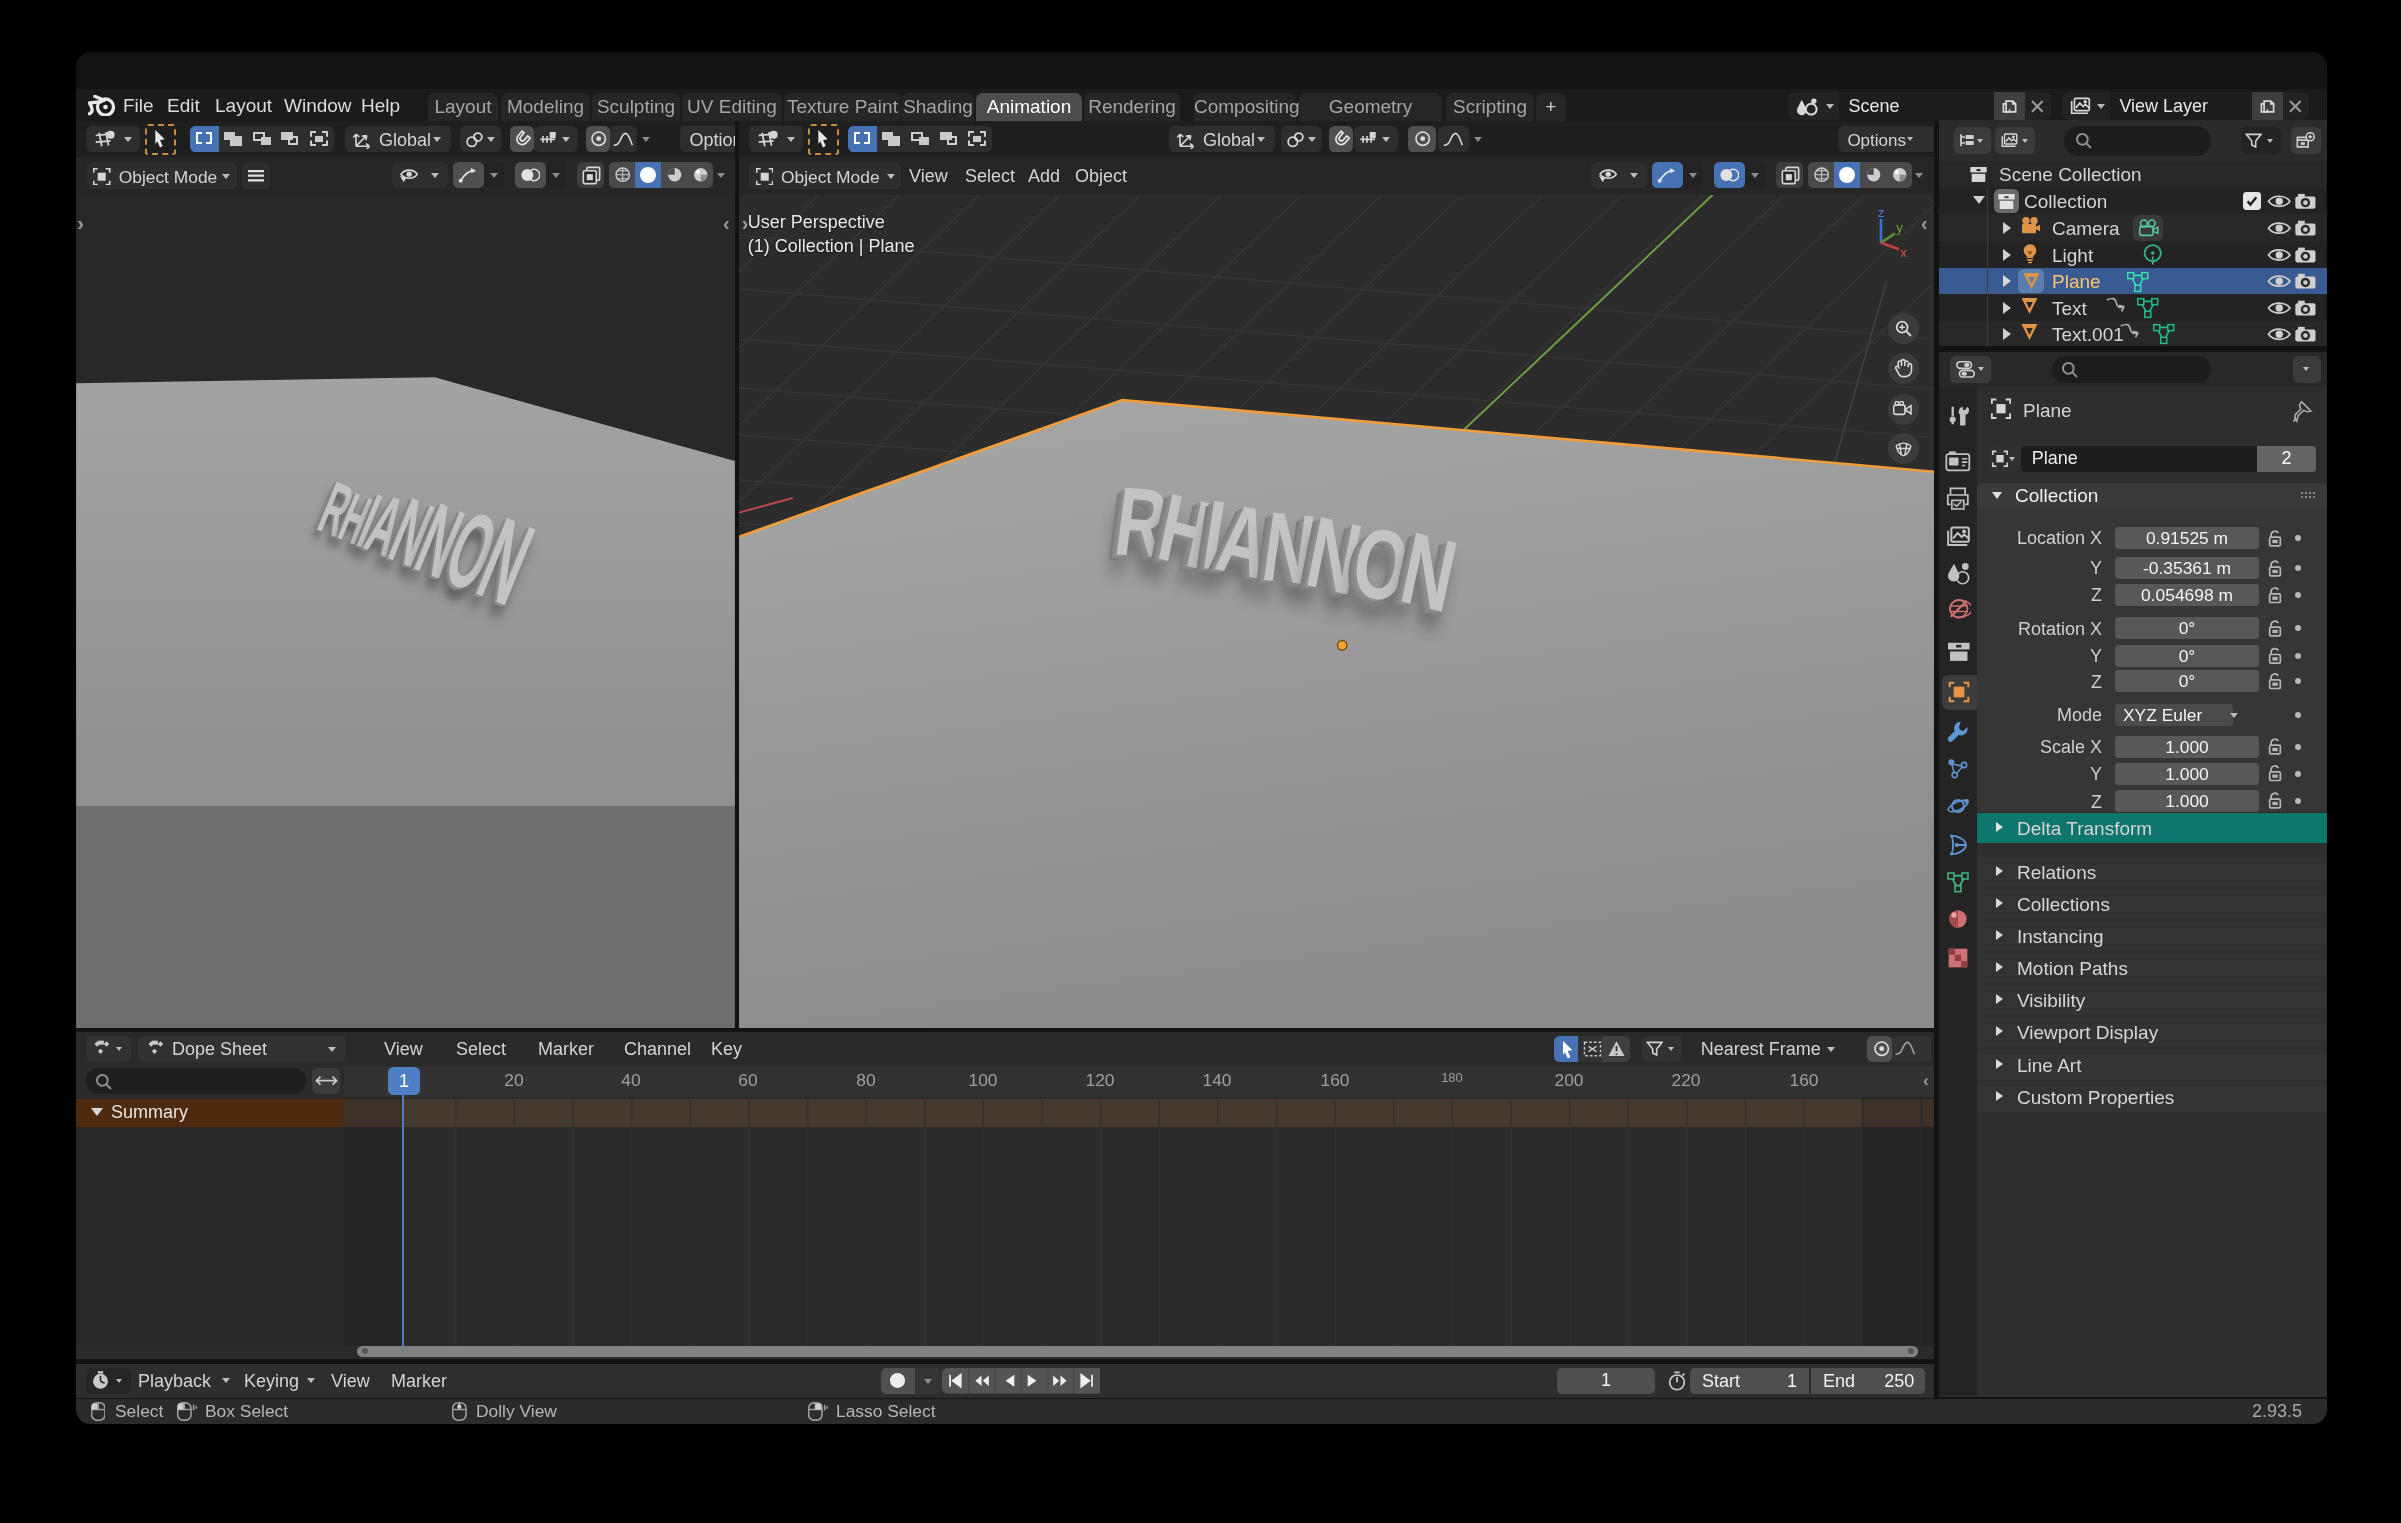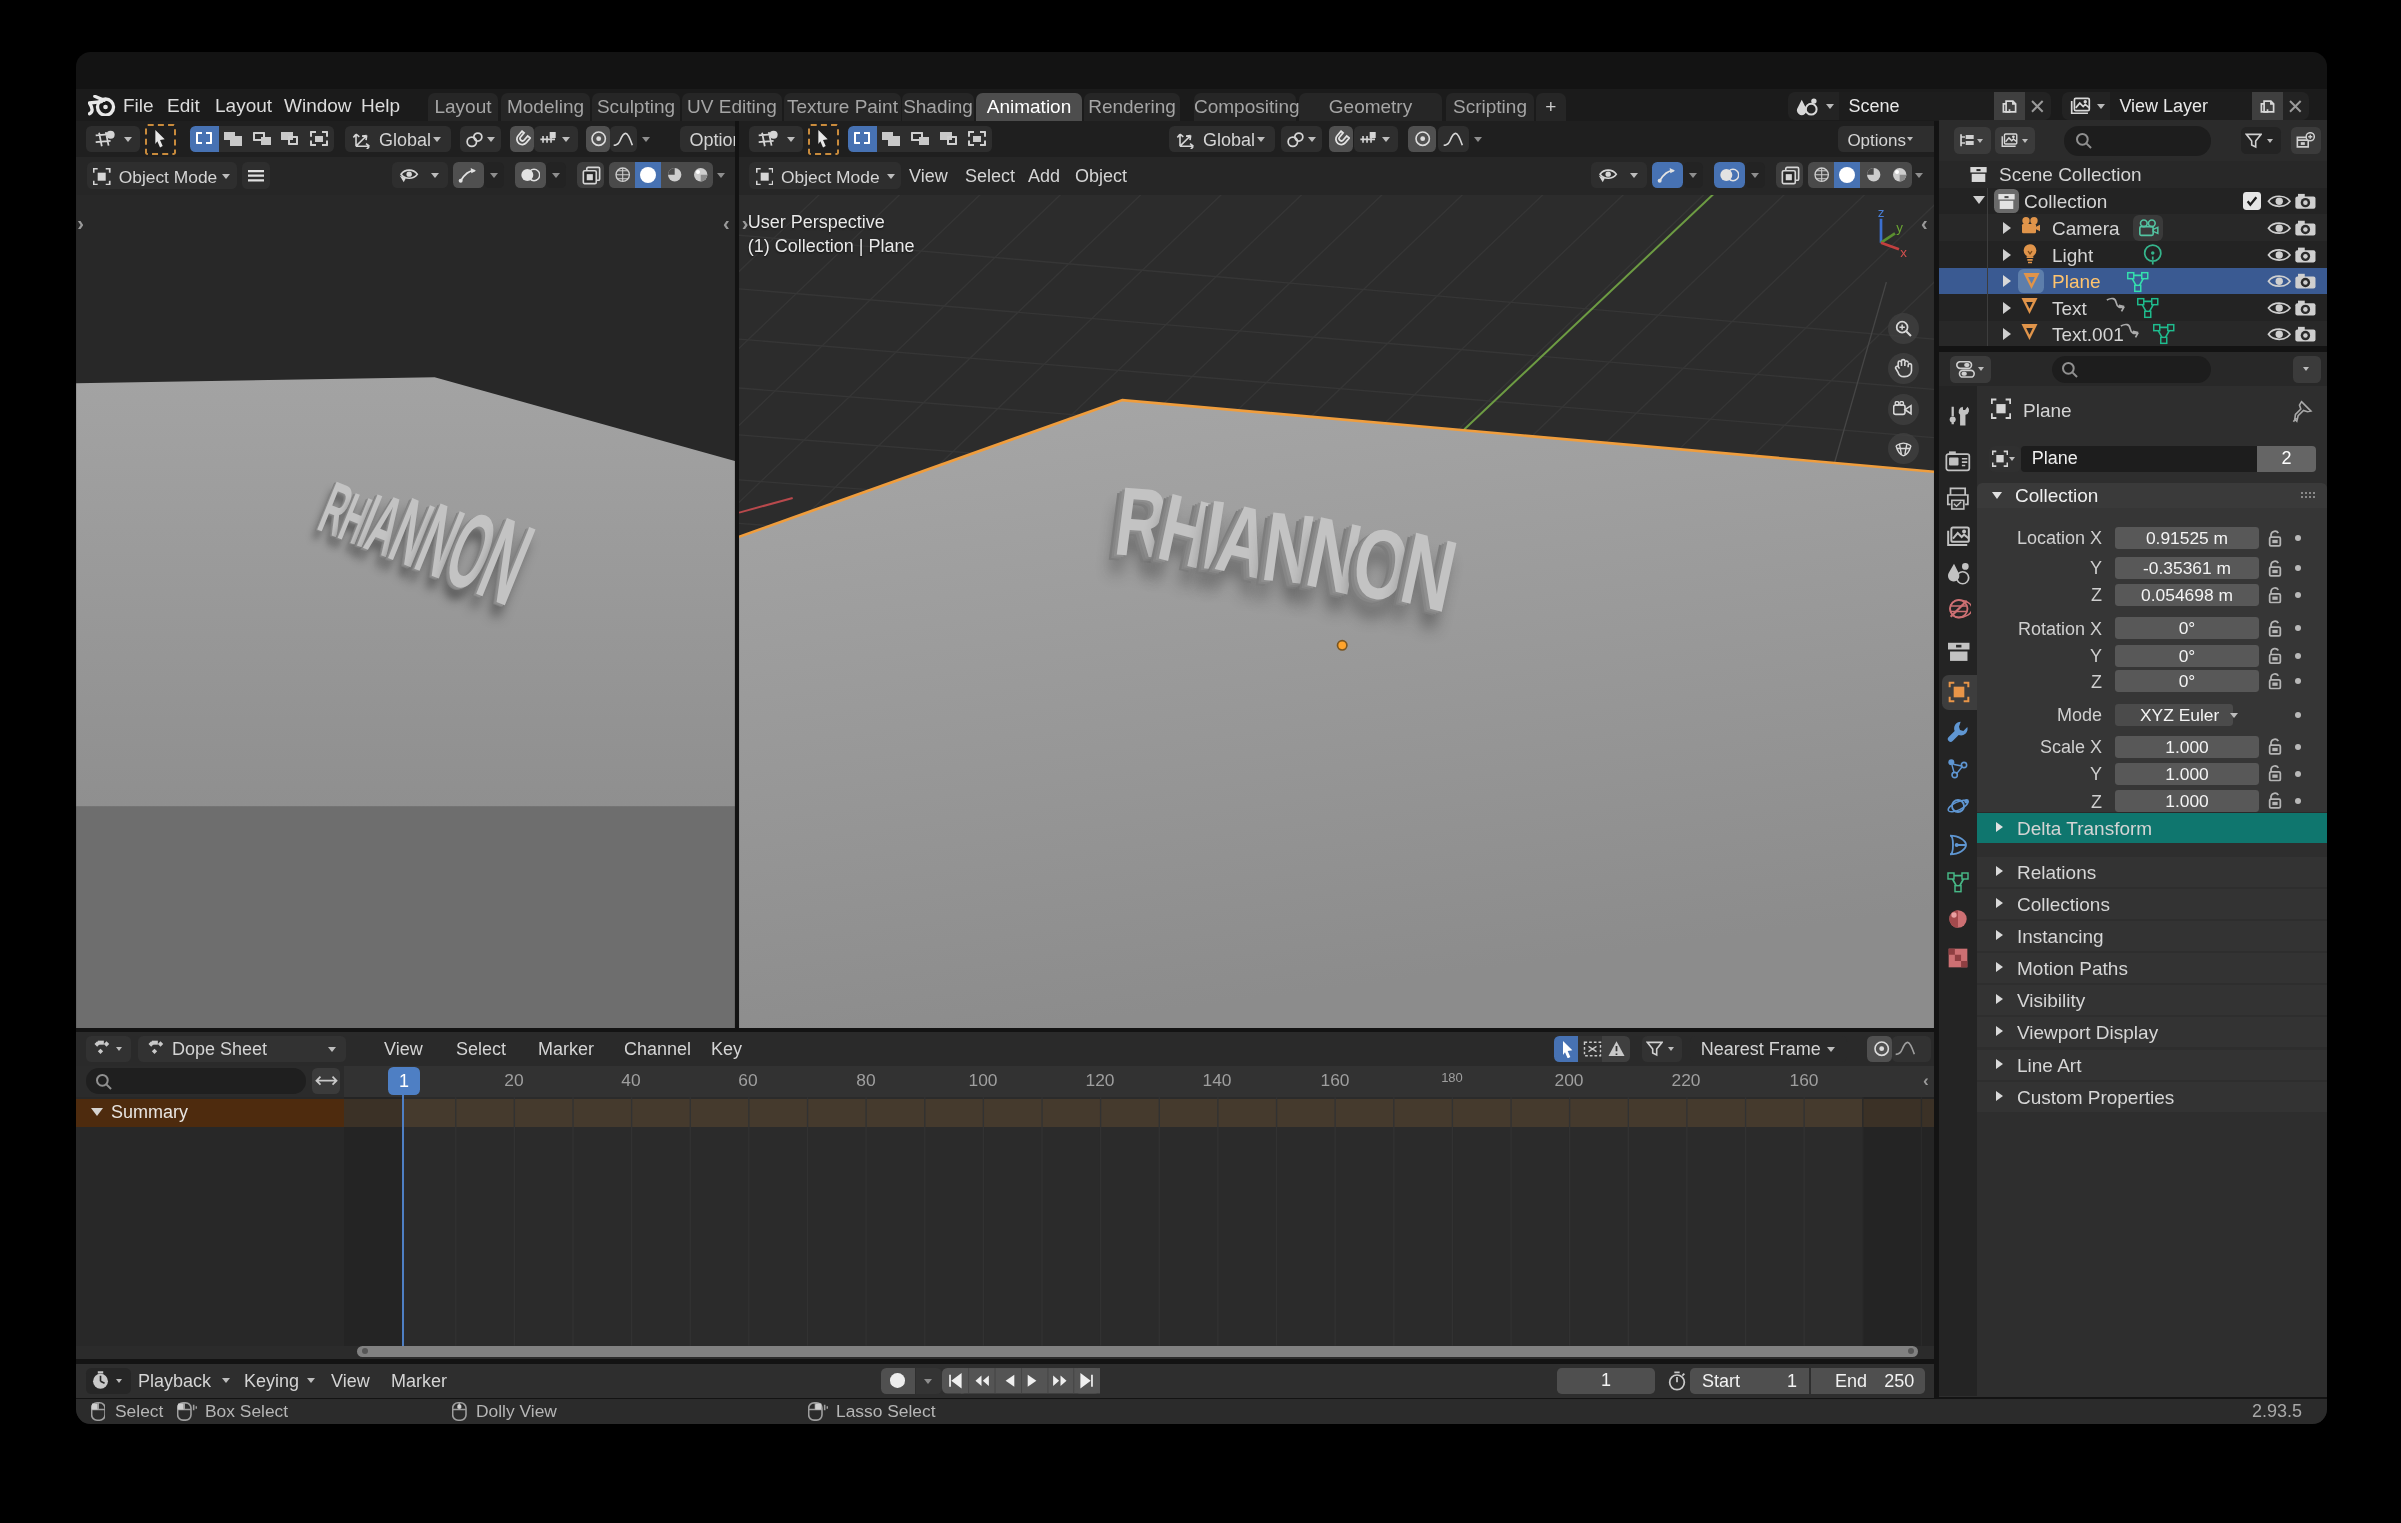--- a/index.html
+++ b/index.html
@@ -812,21 +812,21 @@
     <div class="pfield" style="top:205px">-0.35361 m</div>
     <div class="plabel" style="top:233px">Z</div>
     <div class="pfield" style="top:232px">0.054698 m</div>
     <div class="plabel" style="top:267px">Rotation X</div>
     <div class="pfield" style="top:265px">0°</div>
     <div class="plabel" style="top:294px">Y</div>
     <div class="pfield" style="top:293px">0°</div>
     <div class="plabel" style="top:320px">Z</div>
     <div class="pfield" style="top:318px">0°</div>
     <div class="plabel" style="top:353px">Mode</div>
-    <div class="pfield" style="top:352px;background:#4b4b4b;text-align:left;padding-left:25px;width:118px">XYZ Euler<span class="cv" style="left:115px;top:8.7px;border-left-width:4px;border-right-width:4px;border-top-width:5.4px"></span></div>
+    <div class="pfield" style="top:352px;background:#4b4b4b;text-align:left;padding-left:8px;width:118px">XYZ Euler<span class="cv" style="left:115px;top:8.7px;border-left-width:4px;border-right-width:4px;border-top-width:5.4px"></span></div>
     <div class="plabel" style="top:385px">Scale X</div>
     <div class="pfield" style="top:384px">1.000</div>
     <div class="plabel" style="top:412px">Y</div>
     <div class="pfield" style="top:411px">1.000</div>
     <div class="plabel" style="top:440px">Z</div>
     <div class="pfield" style="top:438px">1.000</div>
     <svg class="abs" style="left:328px;top:174px" width="20" height="289" viewBox="0 0 30 432">
       <defs>
           <g id="lck">
             <path d="M6 14 v-4 a6 6 0 0 1 11 -2" fill="none" stroke="#b5b5b5" stroke-width="2.6"></path>
@@ -1057,21 +1057,21 @@
     <div class="abs" style="left:1481px;top:4px;width:98px;height:25.5px;background:#4f4f4f;border-radius:4.7px;color:#f2f2f2;font-size:18px;text-align:center;line-height:25.5px">1</div>
     <svg class="abs" style="left:1591px;top:6.7px" width="20" height="20" viewBox="0 0 30 30">
         <circle cx="15" cy="17" r="11" fill="none" stroke="#c9c9c9" stroke-width="2.6"></circle>
         <path d="M15 17 V9 M11 2 h8 M23 7 l3 -3" stroke="#c9c9c9" stroke-width="2.6"></path>
       </svg>
     <div class="abs" style="left:1614px;top:4px;width:119px;height:25.5px;background:#4f4f4f;border-radius:4.7px 0 0 4.7px;font-size:18px;color:#f2f2f2">
         <span class="abs" style="left:12px;top:2.7px">Start</span>
         <span class="abs" style="right:12px;top:2.7px">1</span>
       </div>
     <div class="abs" style="left:1735px;top:4px;width:114px;height:25.5px;background:#4f4f4f;border-radius:0 4.7px 4.7px 0;font-size:18px;color:#f2f2f2">
-        <span class="abs" style="left:24px;top:2.7px">End</span>
+        <span class="abs" style="left:12px;top:2.7px">End</span>
         <span class="abs" style="right:10.7px;top:2.7px">250</span>
       </div>
   </div>
   <div id="status">
     <svg class="abs" style="left:14.7px;top:3.4px" width="14.7" height="19" viewBox="0 0 22 28">
         <rect x="1" y="1" width="20" height="26" rx="8" fill="none" stroke="#9e9e9e" stroke-width="2.4"></rect>
         <path d="M11 1 v10 M1 11 h20" stroke="#9e9e9e" stroke-width="2"></path>
         <path d="M2 2 h8 v9 h-9 v-3 a8 8 0 0 1 1 -6" fill="#cfcfcf"></path>
       </svg>
     <div class="lbl" style="left:39px;top:2px;font-size:17.4px;color:#b6b6b6">Select</div>

